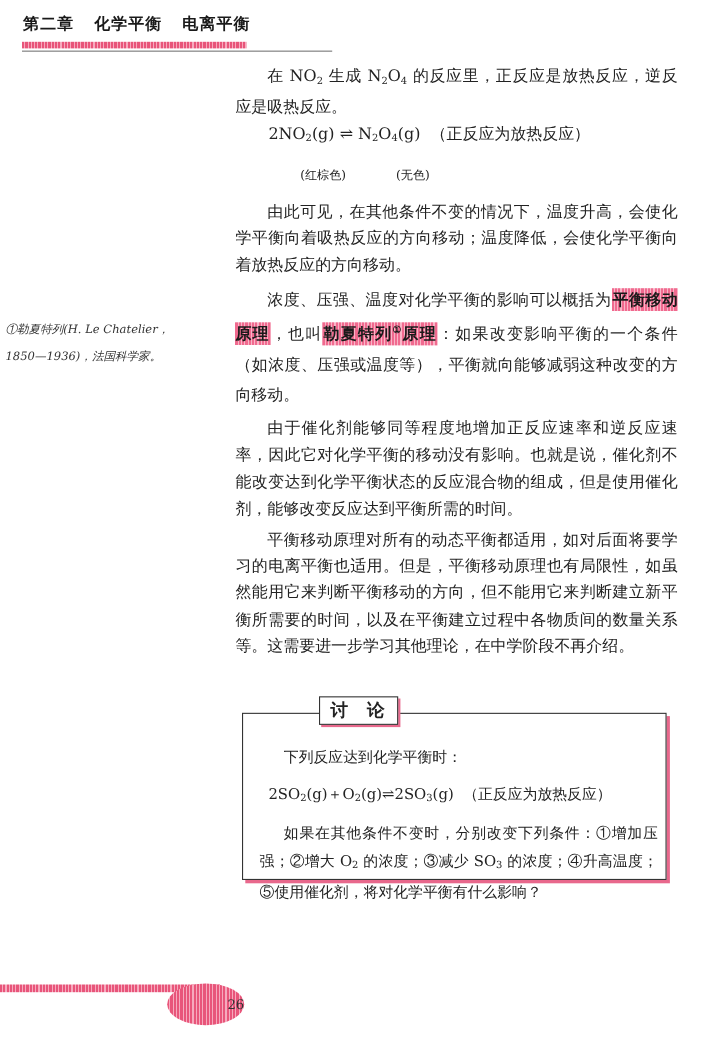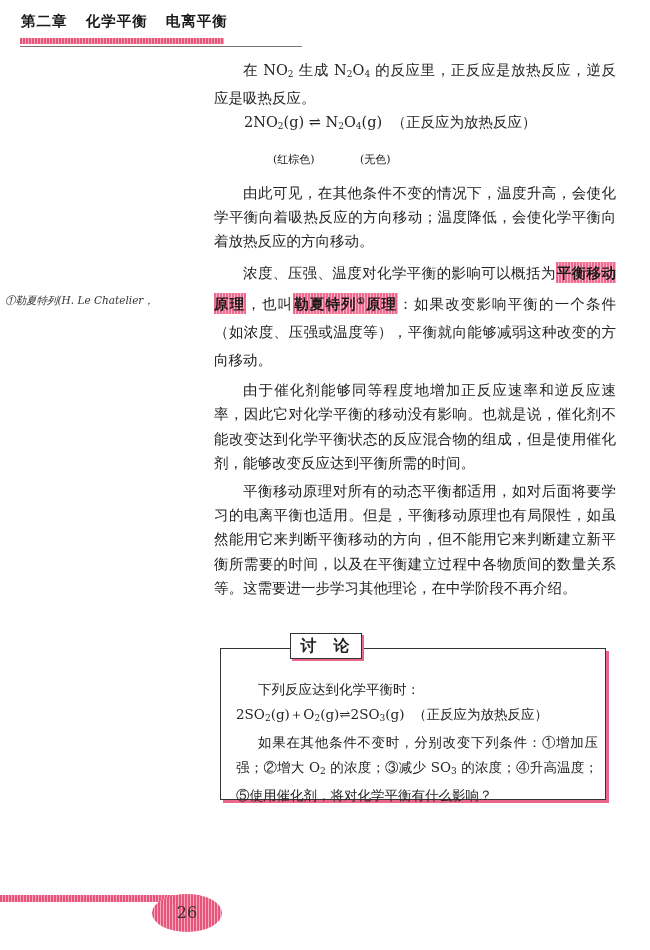--- a/index.html
+++ b/index.html
@@ -22,27 +22,27 @@
 
   .footnote { position:absolute; left:5px; top:288px; width:200px; font-size:10.5px; line-height:24px; color:#333;font-style:italic; }
 
   .disc { position:absolute; left:220px; top:648px; width:384px; height:150px; border:1.5px solid #333;
           box-shadow:3px 3px 0 #e8688c; background:#fff; }
   .disc-tab { position:absolute; left:290px; top:633px; width:70px; height:24px; border:1.5px solid #333;
               background:#fff; box-shadow:2px 2px 0 #e8688c; text-align:center;
               font-family:"DejaVu Sans","Liberation Sans",sans-serif; font-weight:bold; font-size:16px; line-height:24px; white-space:pre; letter-spacing:2px; z-index:2; }
   .disc-body { position:absolute; left:236px; top:677px; width:362px; font-size:13.5px; line-height:24.5px; }
   .dp { margin:0; text-indent:22px; text-align:justify; }
-  .deq { margin:0; padding-left:22px; white-space:pre; }
+  .deq { margin:8px; padding-left:22px; white-space:pre; }
 
   .footer-bar { position:absolute; left:0; top:895px; width:200px; height:7px;
                 background:repeating-linear-gradient(90deg,#e8557a 0 2px,#f6a9bd 2px 3px); }
   .page-oval { position:absolute; left:152px; top:894px; width:70px; height:38px; border-radius:50%;
                background:repeating-linear-gradient(90deg,#e8557a 0 2px,#f6a9bd 2px 3px);
-               text-align:center; line-height:38px; font-size:16px; color:#333; }
+               text-align:right; line-height:38px; font-size:12px; color:#333; }
 </style>
 </head>
 <body>
 
 <div class="header-title">第二章   化学平衡   电离平衡</div>
 <div class="header-bar"></div>
 <div class="header-line"></div>
 
 <div class="body">
   <p class="p"><span>在 NO</span><sub>2</sub><span> 生成 N</span><sub>2</sub><span>O</span><sub>4</sub><span> 的反应里，正反应是放热反应，逆反应是吸热反应。</span></p>
@@ -54,20 +54,21 @@
   <p class="p">由此可见，在其他条件不变的情况下，温度升高，会使化学平衡向着吸热反应的方向移动；温度降低，会使化学平衡向着放热反应的方向移动。</p>
 
   <p class="p" style="margin-top:6px;line-height:28px;"><span>浓度、压强、温度对化学平衡的影响可以概括为</span><span class="hl">平衡移动原理</span><span>，也叫</span><span class="hl"><span>勒夏特列</span><span class="sup">①</span><span>原理</span></span><span>：如果改变影响平衡的一个条件（如浓度、压强或温度等），平衡就向能够减弱这种改变的方向移动。</span></p>
 
   <p class="p" style="margin-top:4px;">由于催化剂能够同等程度地增加正反应速率和逆反应速率，因此它对化学平衡的移动没有影响。也就是说，催化剂不能改变达到化学平衡状态的反应混合物的组成，但是使用催化剂，能够改变反应达到平衡所需的时间。</p>
   <p class="p" style="margin-top:4px;">平衡移动原理对所有的动态平衡都适用，如对后面将要学习的电离平衡也适用。但是，平衡移动原理也有局限性，如虽然能用它来判断平衡移动的方向，但不能用它来判断建立新平衡所需要的时间，以及在平衡建立过程中各物质间的数量关系等。这需要进一步学习其他理论，在中学阶段不再介绍。</p>
 </div>
 
 <div class="footnote">
   <div>①勒夏特列(H. Le Chatelier，</div>
+  <div>1850—1936)，法国科学家。</div>
 </div>
 
 <div class="disc"></div>
 <div class="disc-tab">讨  论</div>
 <div class="disc-body">
   <p class="dp">下列反应达到化学平衡时：</p>
   <p class="deq" style="padding-left:0;"><span>2SO</span><sub>2</sub><span>(g)＋O</span><sub>2</sub><span>(g)⇌2SO</span><sub>3</sub><span>(g)</span><span>  （正反应为放热反应）</span></p>
   <p class="dp"><span>如果在其他条件不变时，分别改变下列条件：①增加压强；②增大 O</span><sub>2</sub><span> 的浓度；③减少 SO</span><sub>3</sub><span> 的浓度；④升高温度；⑤使用催化剂，将对化学平衡有什么影响？</span></p>
 </div>
 

